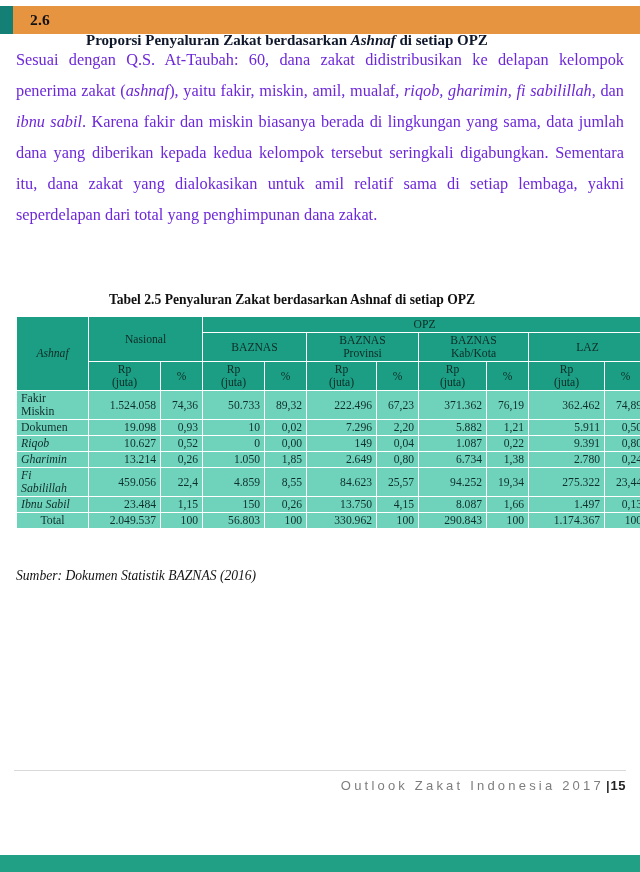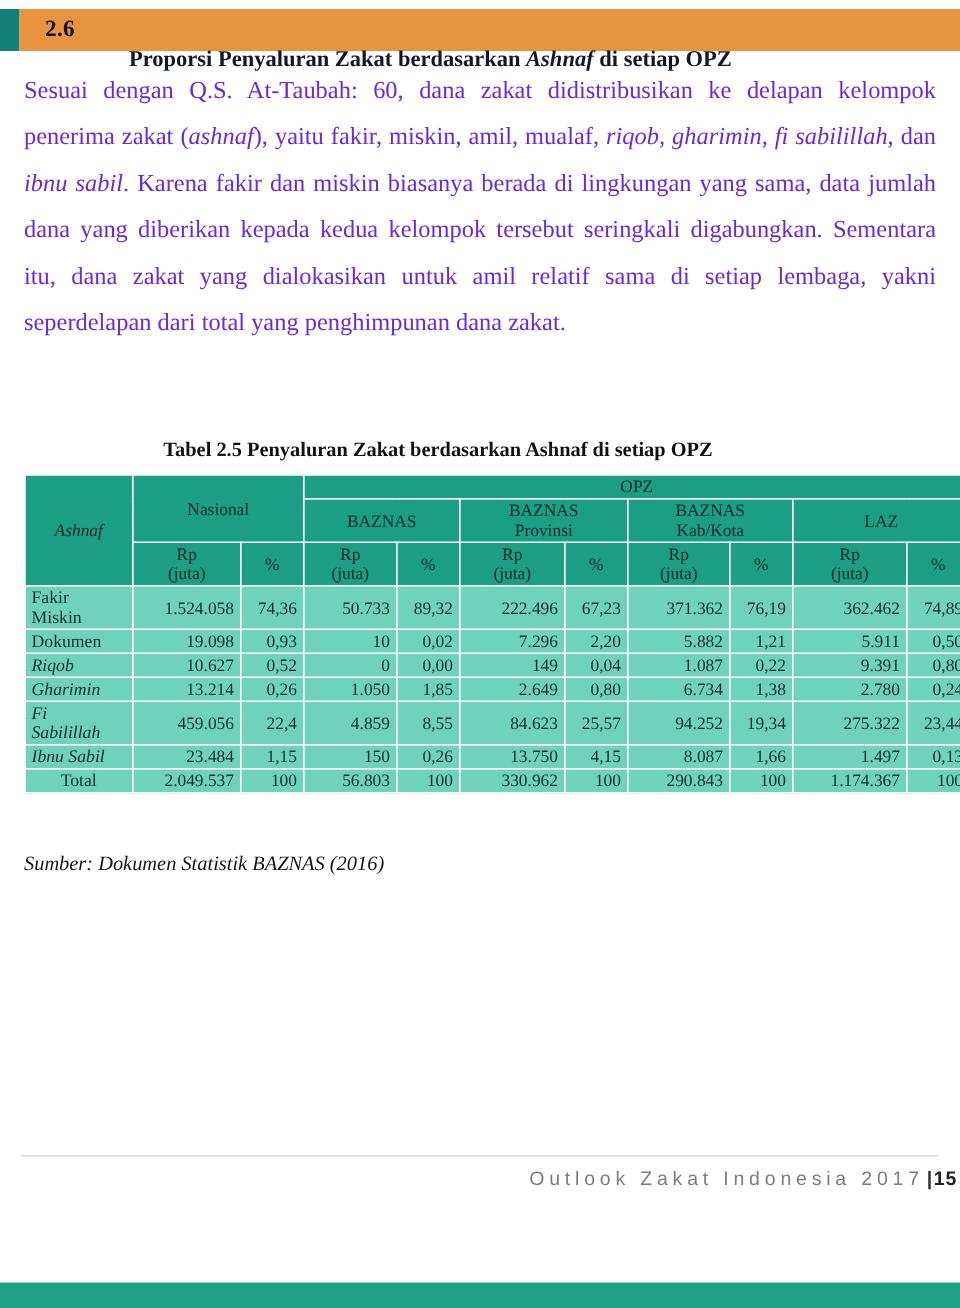--- a/index.html
+++ b/index.html
@@ -182,21 +182,20 @@
   .footer-text {
     position: absolute;
     left: 0;
     top: 778px;
     width: 626px;
     text-align: right;
     font-family: "Liberation Sans", sans-serif;
     font-size: 13px;
     letter-spacing: 3.2px;
     color: #7d7d7d;
-    padding-left: 12px;
   }
   .footer-sep {
     color: #333;
     font-weight: bold;
     letter-spacing: 0;
     margin: 0 1px 0 2px;
   }
   .footer-page {
     color: #222;
     font-weight: bold;

